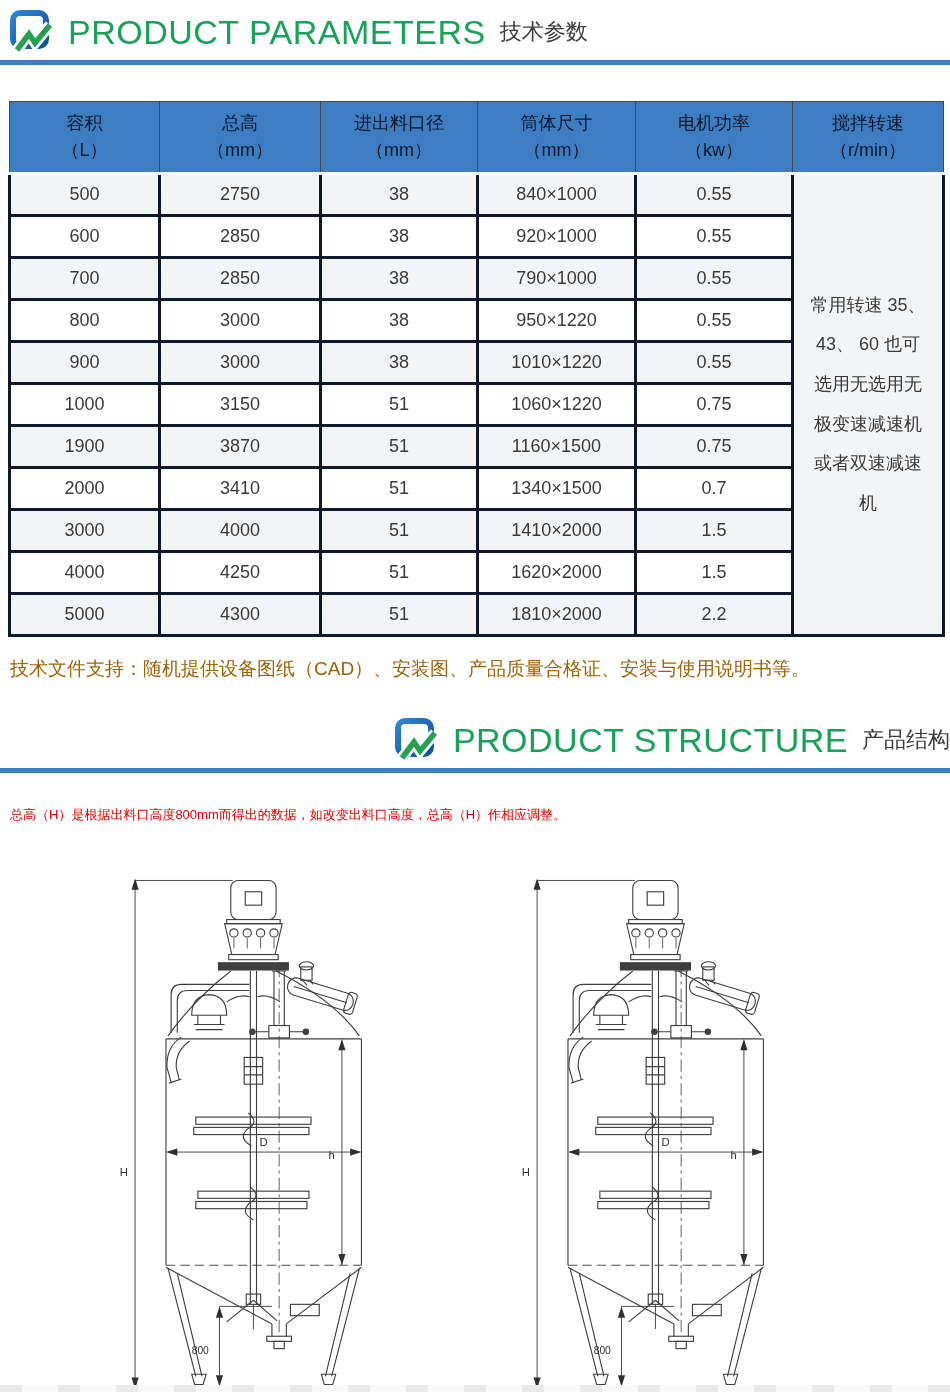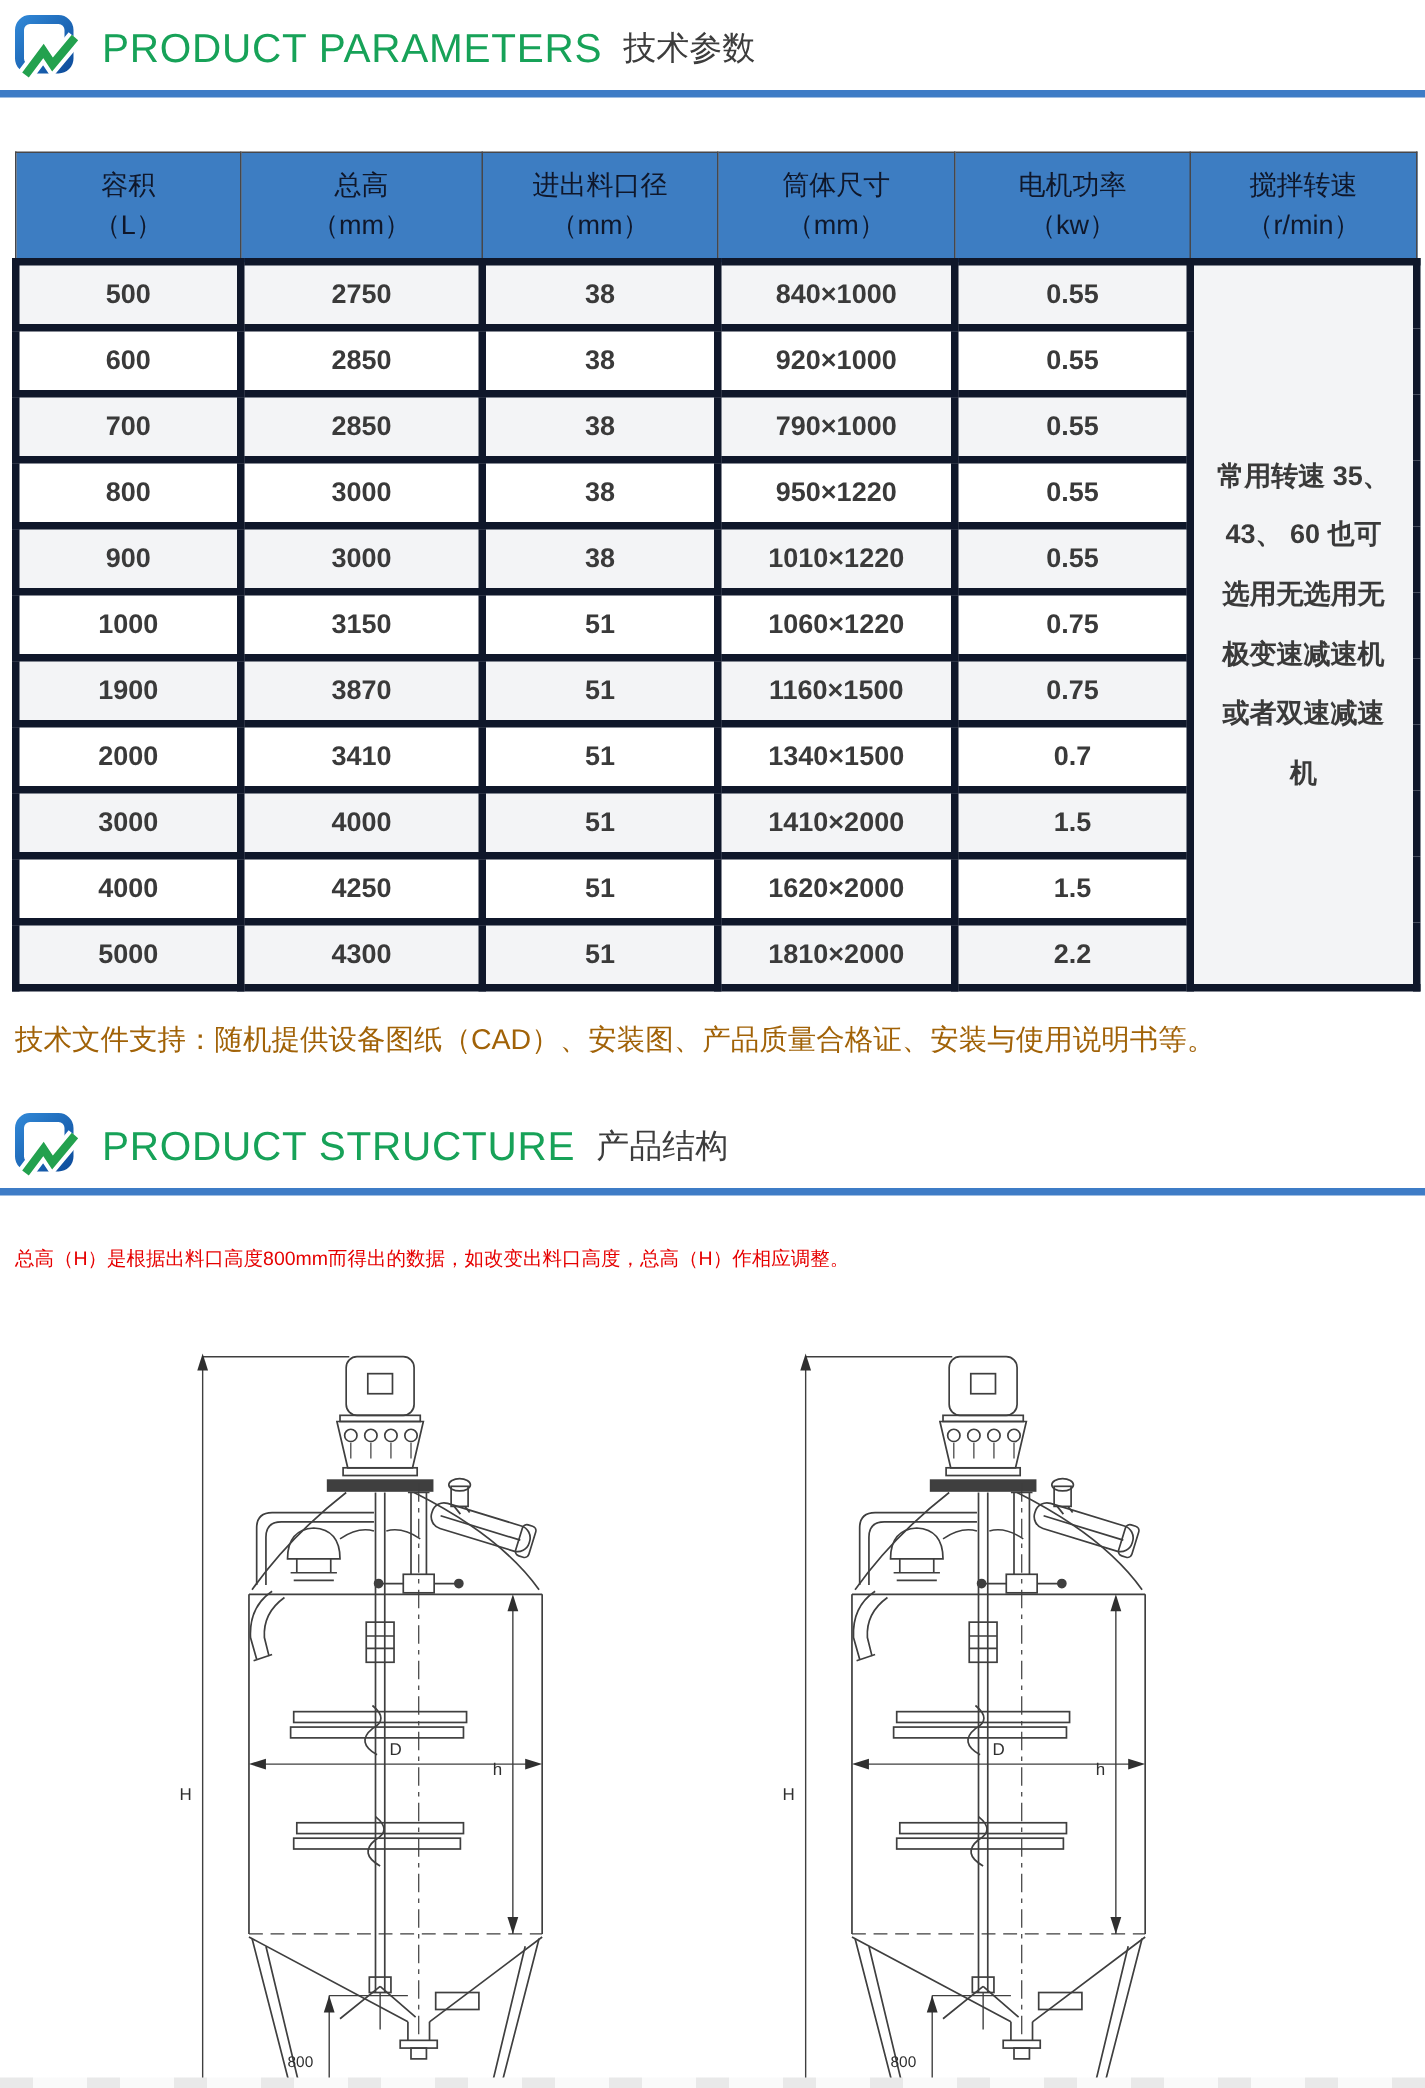--- a/index.html
+++ b/index.html
@@ -1,34 +1,34 @@
 <!DOCTYPE html>
 <html><head>
 <meta charset="utf-8">
 <style>
   html,body{margin:0;padding:0;background:#fff;}
   .page{width:950px;height:1392px;position:relative;overflow:hidden;background:#fff;
         font-family:"Liberation Sans","DejaVu Sans",sans-serif;}
   
   .sec-head{display:flex;align-items:center;gap:14px;padding:9px 0 5px 8px;}
   .logo{width:46px;height:46px;flex:0 0 auto;}
-  .sec-title-en{font-size:27px;color:#17a258;letter-spacing:.5px;white-space:nowrap;}
+  .sec-title-en{font-size:34px;color:#17a258;letter-spacing:.5px;white-space:nowrap;}
   .sec-title-zh{font-size:22px;color:#3d3d3d;white-space:nowrap;}
   .blue-bar{height:5px;background:#3e7cc6;width:100%;}
   
   table.spec{width:934px;margin:36px 8px 0;border-collapse:collapse;table-layout:fixed;text-align:center;}
   table.spec th{background:#3d7dc2;color:#0f172a;font-weight:normal;font-size:18px;
       padding:8px 0;line-height:1.5;border:1px solid #47474a;border-bottom:3px solid #fff;}
-  table.spec td{border:5px solid #0f172a;font-size:18px;color:#3a3a3a;height:39px;padding:0;background:transparent;font-weight:bold;}
+  table.spec td{border:3px solid #0f172a;font-size:18px;color:#3a3a3a;height:39px;padding:0;background:transparent;}
   table.spec tbody tr:nth-child(odd){background:#f3f4f6;}
   td.merged{background:#fff;vertical-align:middle;}
   .merged-inner{font-size:18px;line-height:2.2;color:#3a3a3a;padding:0 13px;text-align:center;}
   .doc-note{margin:19px 0 0 10px;font-size:19px;color:#a16207;}
   .red-note{margin:33px 0 0 10px;font-size:13px;color:#e60000;}
-  .sec2{margin-top:26px;}
+  .sec2{margin-top:26px;justify-content:flex-end;}
   .drawings{display:flex;justify-content:center;gap:72px;margin-top:40px;}
   svg.tank{width:330px;height:535px;}
   .bottom-strip{position:absolute;bottom:0;left:0;right:0;height:7px;
       background:repeating-linear-gradient(90deg,#e9e9e9 0 22px,#fafafa 22px 58px);}
   .hidden-defs{position:absolute;width:0;height:0;overflow:hidden;}
 </style>
 </head>
 <body>
 
 <svg class="hidden-defs" xmlns="http://www.w3.org/2000/svg" aria-hidden="true">

